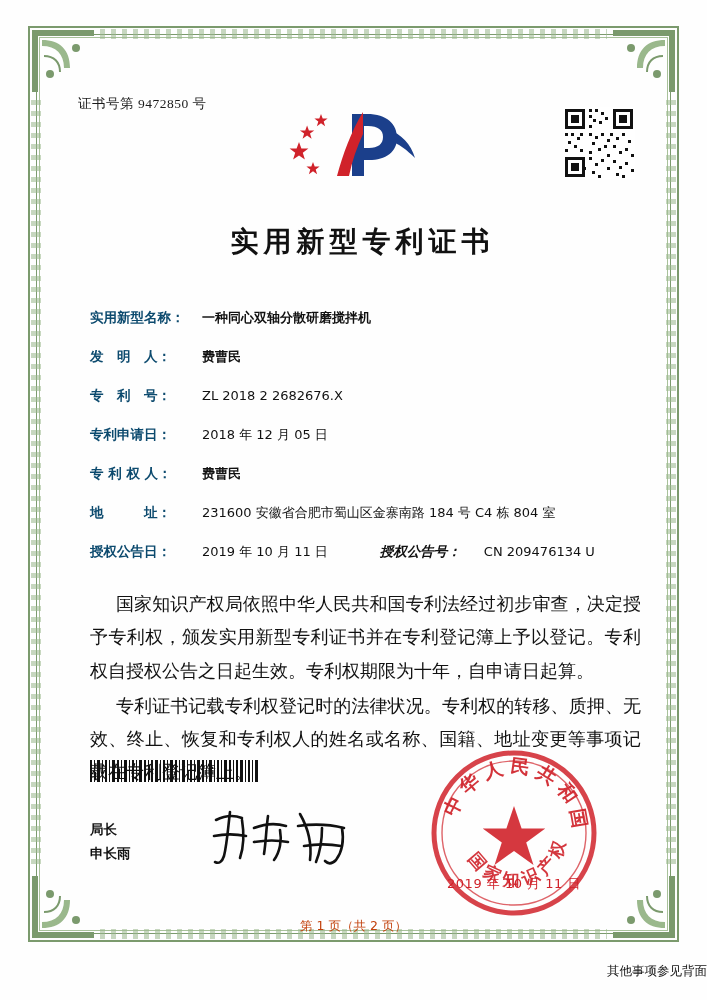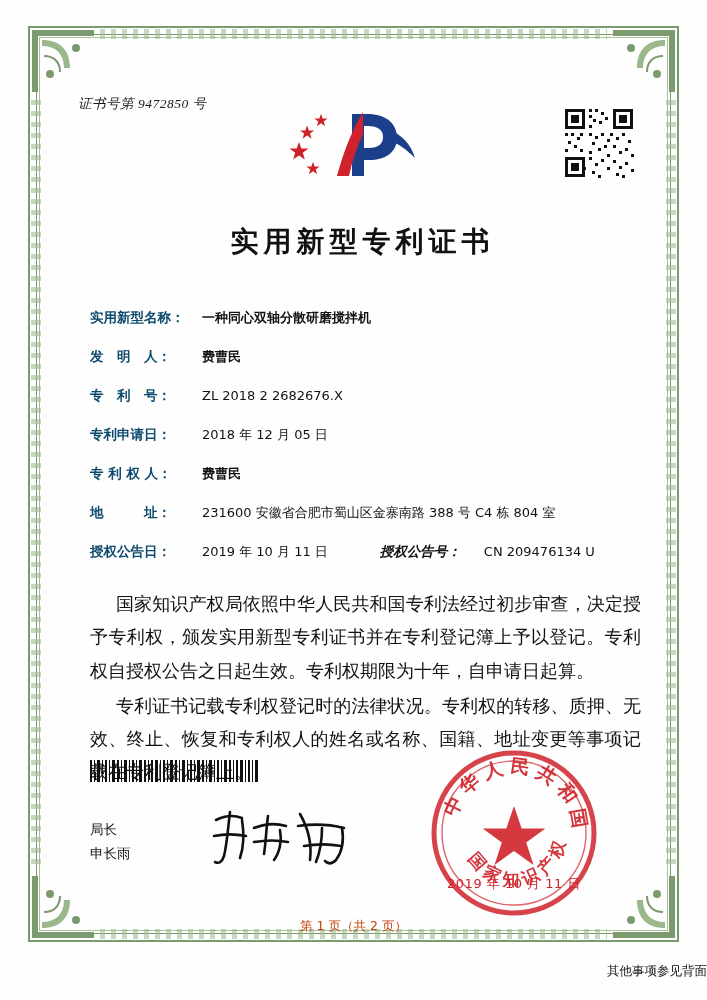--- a/index.html
+++ b/index.html
@@ -76,21 +76,20 @@
   .content {
     position: absolute;
     left: 78px;
     right: 60px;
     top: 95px;
   }
   .cert-no {
     font-size: 13.5px;
     letter-spacing: .5px;
     color: #1a1a1a;
-    font-style: italic;
   }
   .logo {
     position: absolute;
     left: 50%;
     top: 100px;
     transform: translateX(-50%);
     width: 130px;
     height: 80px;
   }
   .qr {
@@ -173,21 +172,21 @@
   }
   .barcode svg { display:block; }
 
   
   .sign-block {
     position: absolute;
     left: 90px;
     top: 818px;
     font-family: "DejaVu Sans", sans-serif;
     font-size: 13.5px;
-    font-weight: normal;
+    font-weight: bold;
     line-height: 1.75;
     color: #111;
   }
   .handwriting {
     position: absolute;
     left: 208px;
     top: 806px;
     width: 150px;
     height: 64px;
   }
@@ -305,21 +304,21 @@
       <div class="frow">
         <div class="flabel">专利申请日：</div>
         <div class="fvalue">2018 年 12 月 05 日</div>
       </div>
       <div class="frow">
         <div class="flabel">专 利 权 人：</div>
         <div class="fvalue bold">费曹民</div>
       </div>
       <div class="frow">
         <div class="flabel">地　　　址：</div>
-        <div class="fvalue">231600  安徽省合肥市蜀山区金寨南路 388 号 C4 栋 804 室</div>
+        <div class="fvalue">231600  安徽省合肥市蜀山区金寨南路 184 号 C4 栋 804 室</div>
       </div>
       <div class="frow">
         <div class="flabel">授权公告日：</div>
         <div class="fvalue">2019 年 10 月 11 日</div>
         <div class="flabel2">授权公告号：</div>
         <div class="fvalue">CN 209476134 U</div>
       </div>
     </div>
 
     <div class="para">国家知识产权局依照中华人民共和国专利法经过初步审查，决定授予专利权，颁发实用新型专利证书并在专利登记簿上予以登记。专利权自授权公告之日起生效。专利权期限为十年，自申请日起算。</div>

